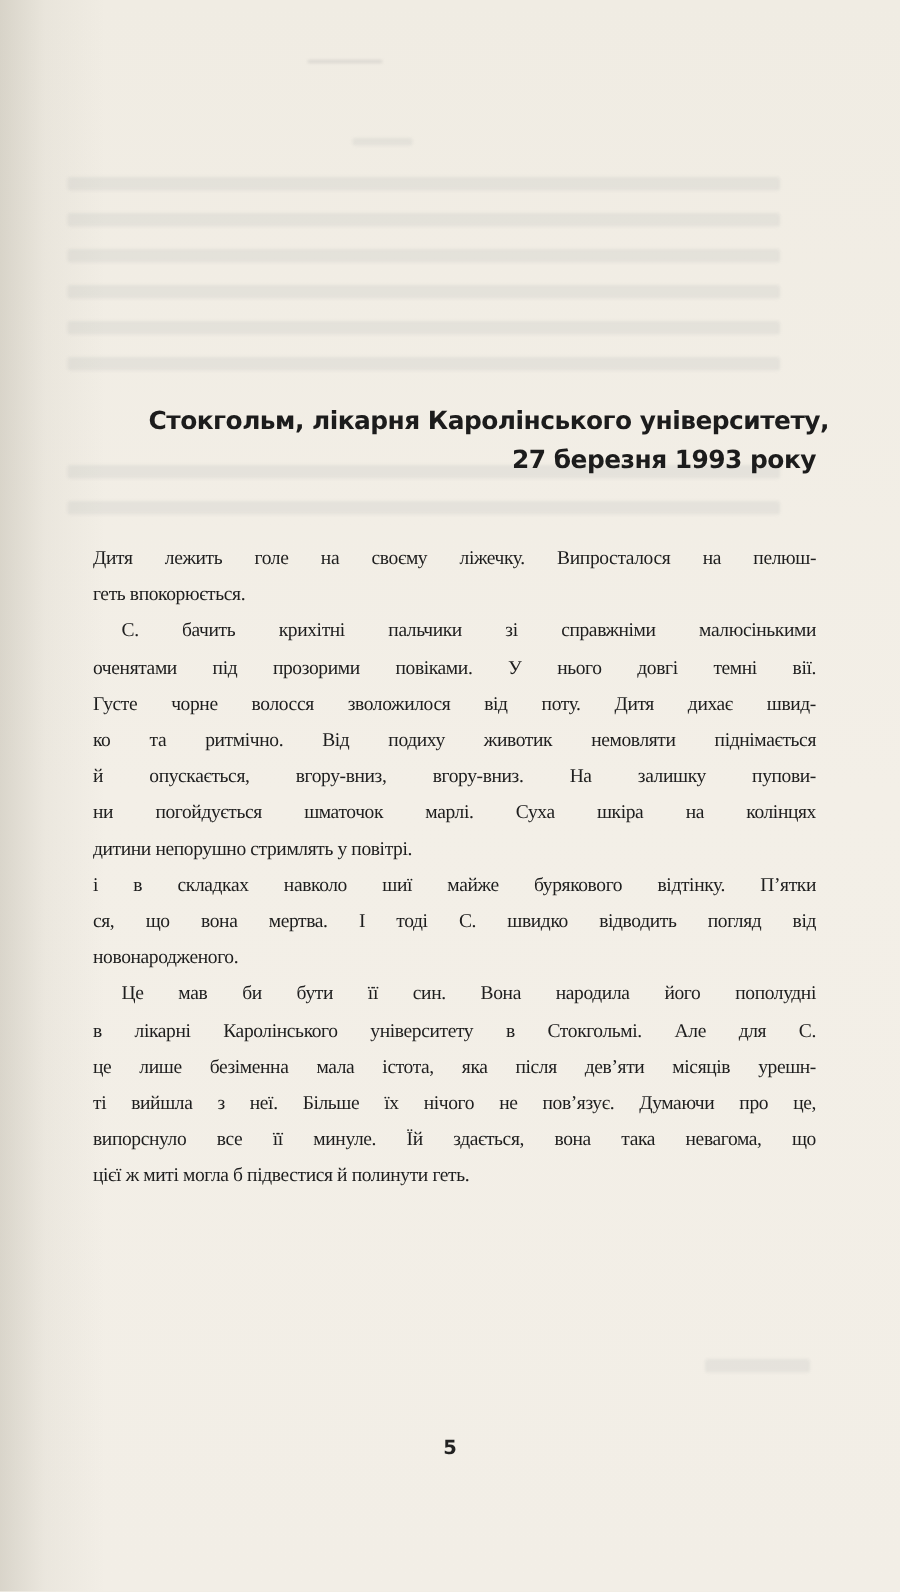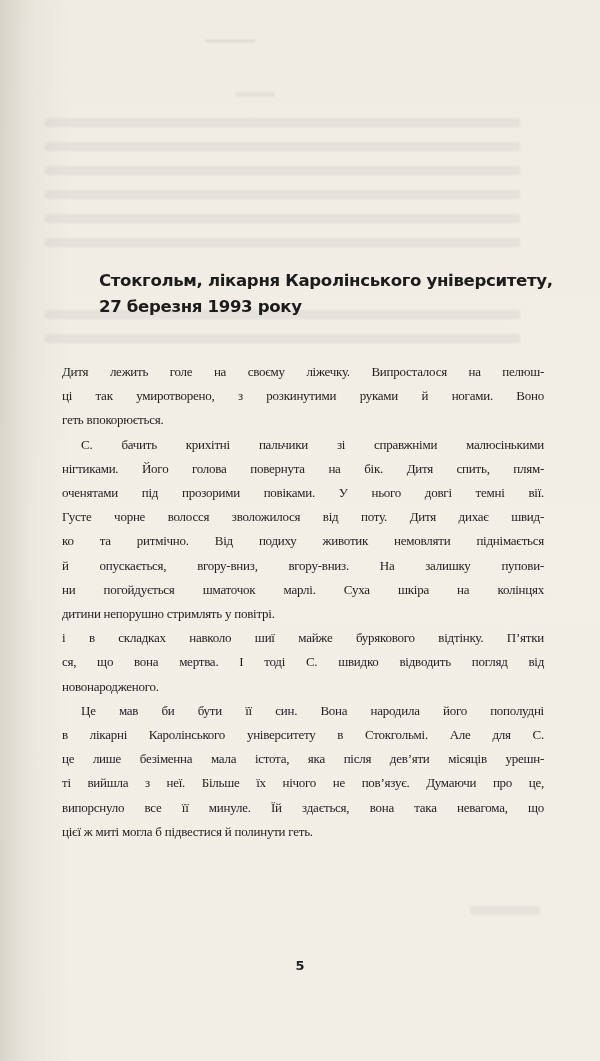--- a/index.html
+++ b/index.html
@@ -41,20 +41,21 @@
       width: 482px;
     }
     .heading {
       margin: 0 0 0 37px;
       font-family: "DejaVu Sans", sans-serif;
       font-weight: bold;
       font-size: 16.6px;
       line-height: 26px;
       color: #1c1c1c;
       letter-spacing: -0.35px;
+      text-align: right;
     }
     .heading span { display: block; white-space: nowrap; }
     .body-text {
       margin-top: 40px;
       font-family: Liberation Serif, serif;
       font-size: 13px;
       line-height: 24.2px;
       color: #1e1e1e;
       letter-spacing: -0.25px;
     }
@@ -104,26 +105,24 @@
 
   <div class="content">
     <h2 class="heading">
       <span>Стокгольм, лікарня Каролінського університету,</span>
       <span>27 березня 1993 року</span>
     </h2>
 
     <div class="body-text">
       <p class="para">
         <span class="line">Дитя лежить голе на своєму ліжечку. Випросталося на пелюш-</span>
-        <span class="line">ці так умиротворено, з розкинутими руками й ногами. Воно</span>
         <span class="line last">геть впокорюється.</span>
       </p>
       <p class="para">
         <span class="line indent">С. бачить крихітні пальчики зі справжніми малюсінькими</span>
-        <span class="line">нігтиками. Його голова повернута на бік. Дитя спить, плям-</span>
         <span class="line">оченятами під прозорими повіками. У нього довгі темні вії.</span>
         <span class="line">Густе чорне волосся зволожилося від поту. Дитя дихає швид-</span>
         <span class="line">ко та ритмічно. Від подиху животик немовляти піднімається</span>
         <span class="line">й опускається, вгору-вниз, вгору-вниз. На залишку пупови-</span>
         <span class="line">ни погойдується шматочок марлі. Суха шкіра на колінцях</span>
         <span class="line last">дитини непорушно стримлять у повітрі.</span>
         <span class="line">і в складках навколо шиї майже бурякового відтінку. П’ятки</span>
       </p>
       <p class="para">
         <span class="line">ся, що вона мертва. І тоді С. швидко відводить погляд від</span>

